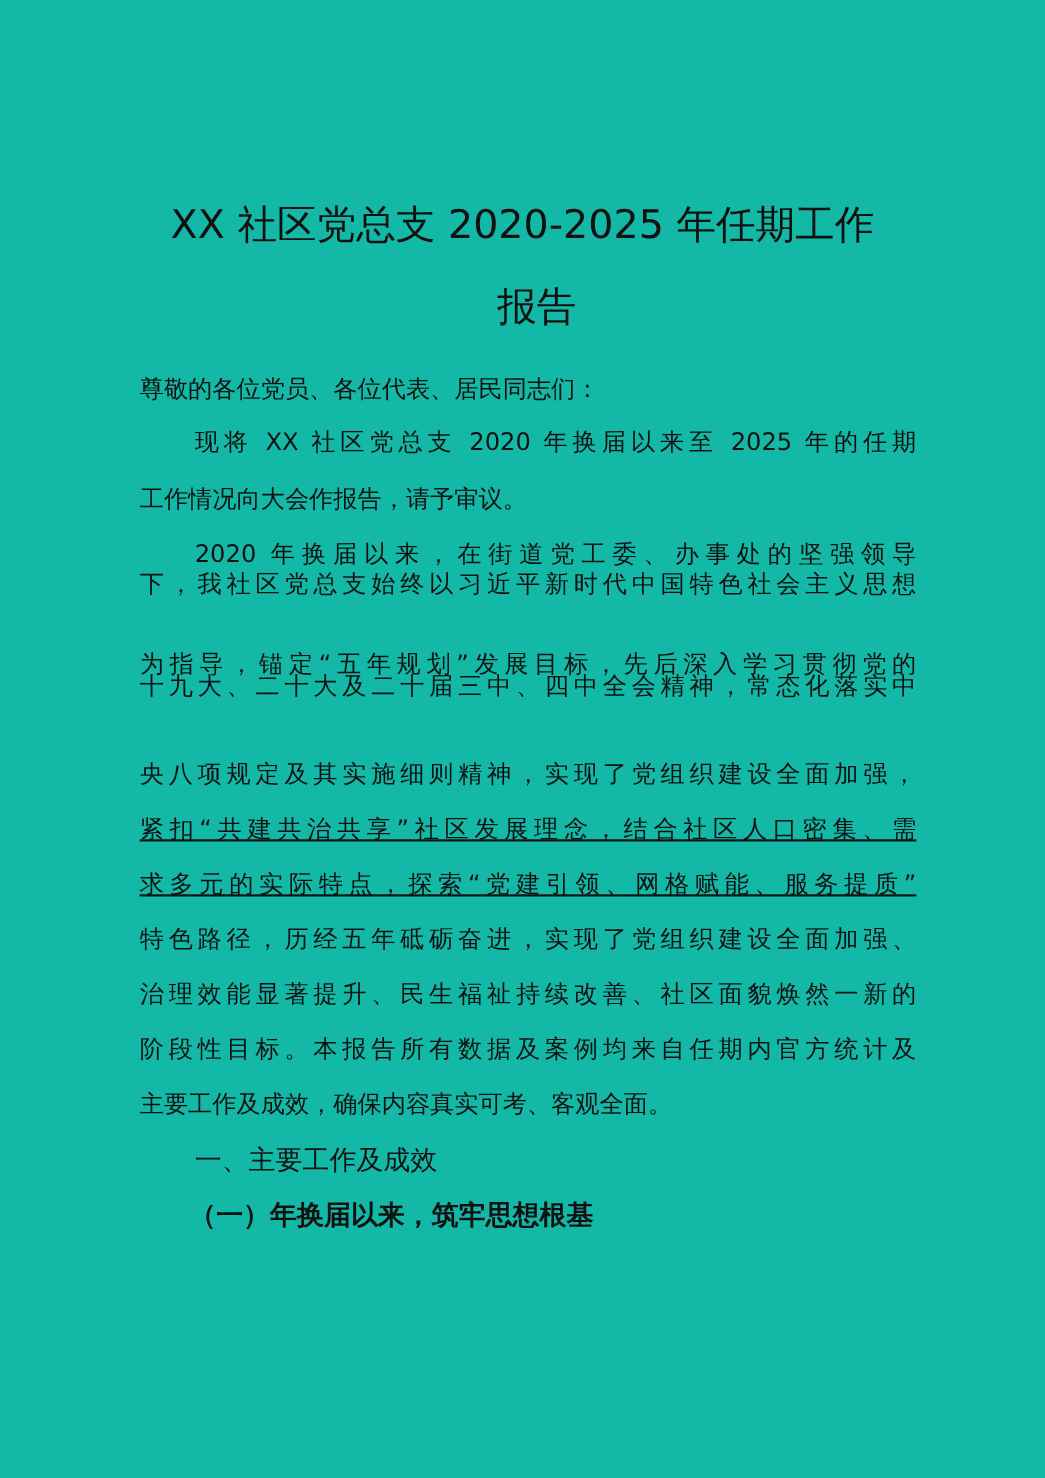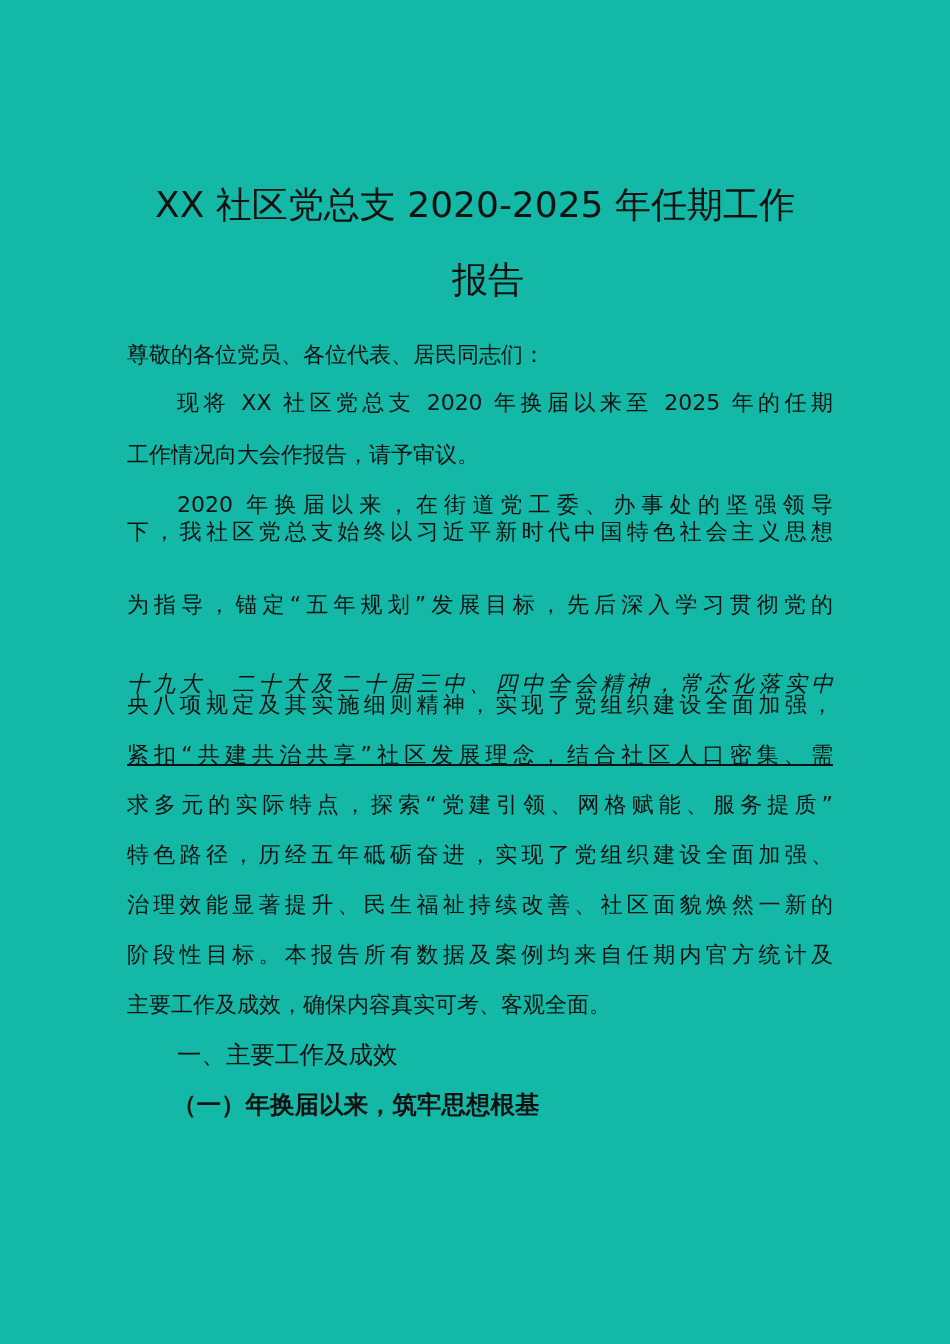--- a/index.html
+++ b/index.html
@@ -74,24 +74,24 @@
   <div class="title-line" style="top:258px;margin-left:13px;">报告</div>
 
   <div class="line last" style="top:339px;">尊敬的各位党员、各位代表、居民同志们：</div>
 
   <div class="line indent" style="top:387px;">现将 XX 社区党总支 2020 年换届以来至 2025 年的任期</div>
   <div class="line last" style="top:439px;">工作情况向大会作报告，请予审议。</div>
 
   <div class="line indent" style="top:489px;">2020 年换届以来，在街道党工委、办事处的坚强领导</div>
   <div class="line" style="top:516px;">下，我社区党总支始终以习近平新时代中国特色社会主义思想</div>
   <div class="line" style="top:589px;">为指导，锚定“五年规划”发展目标，先后深入学习贯彻党的</div>
-  <div class="line" style="top:668px;font-style:italic;">十九大、二十大及二十届三中、四中全会精神，常态化落实中</div>
+  <div class="line" style="top:609px;">十九大、二十大及二十届三中、四中全会精神，常态化落实中</div>
   <div class="line" style="top:689px;">央八项规定及其实施细则精神，实现了党组织建设全面加强，</div>
   <div class="line" style="top:739px;text-decoration:underline;">紧扣“共建共治共享”社区发展理念，结合社区人口密集、需</div>
-  <div class="line" style="top:789px;">求多元的实际特点，探索“党建引领、网格赋能、服务提质”</div>
+  <div class="line" style="top:789px;text-decoration:underline;">求多元的实际特点，探索“党建引领、网格赋能、服务提质”</div>
   <div class="line" style="top:839px;">特色路径，历经五年砥砺奋进，实现了党组织建设全面加强、</div>
   <div class="line" style="top:889px;">治理效能显著提升、民生福祉持续改善、社区面貌焕然一新的</div>
   <div class="line" style="top:939px;">阶段性目标。本报告所有数据及案例均来自任期内官方统计及</div>
   <div class="line last" style="top:989px;">主要工作及成效，确保内容真实可考、客观全面。</div>
 
   <div class="heading-plain" style="top:1039px;">一、主要工作及成效</div>
   <div class="heading-bold" style="top:1089px; left:172px;">（一）年换届以来，筑牢思想根基</div>
 
 </div>
 

